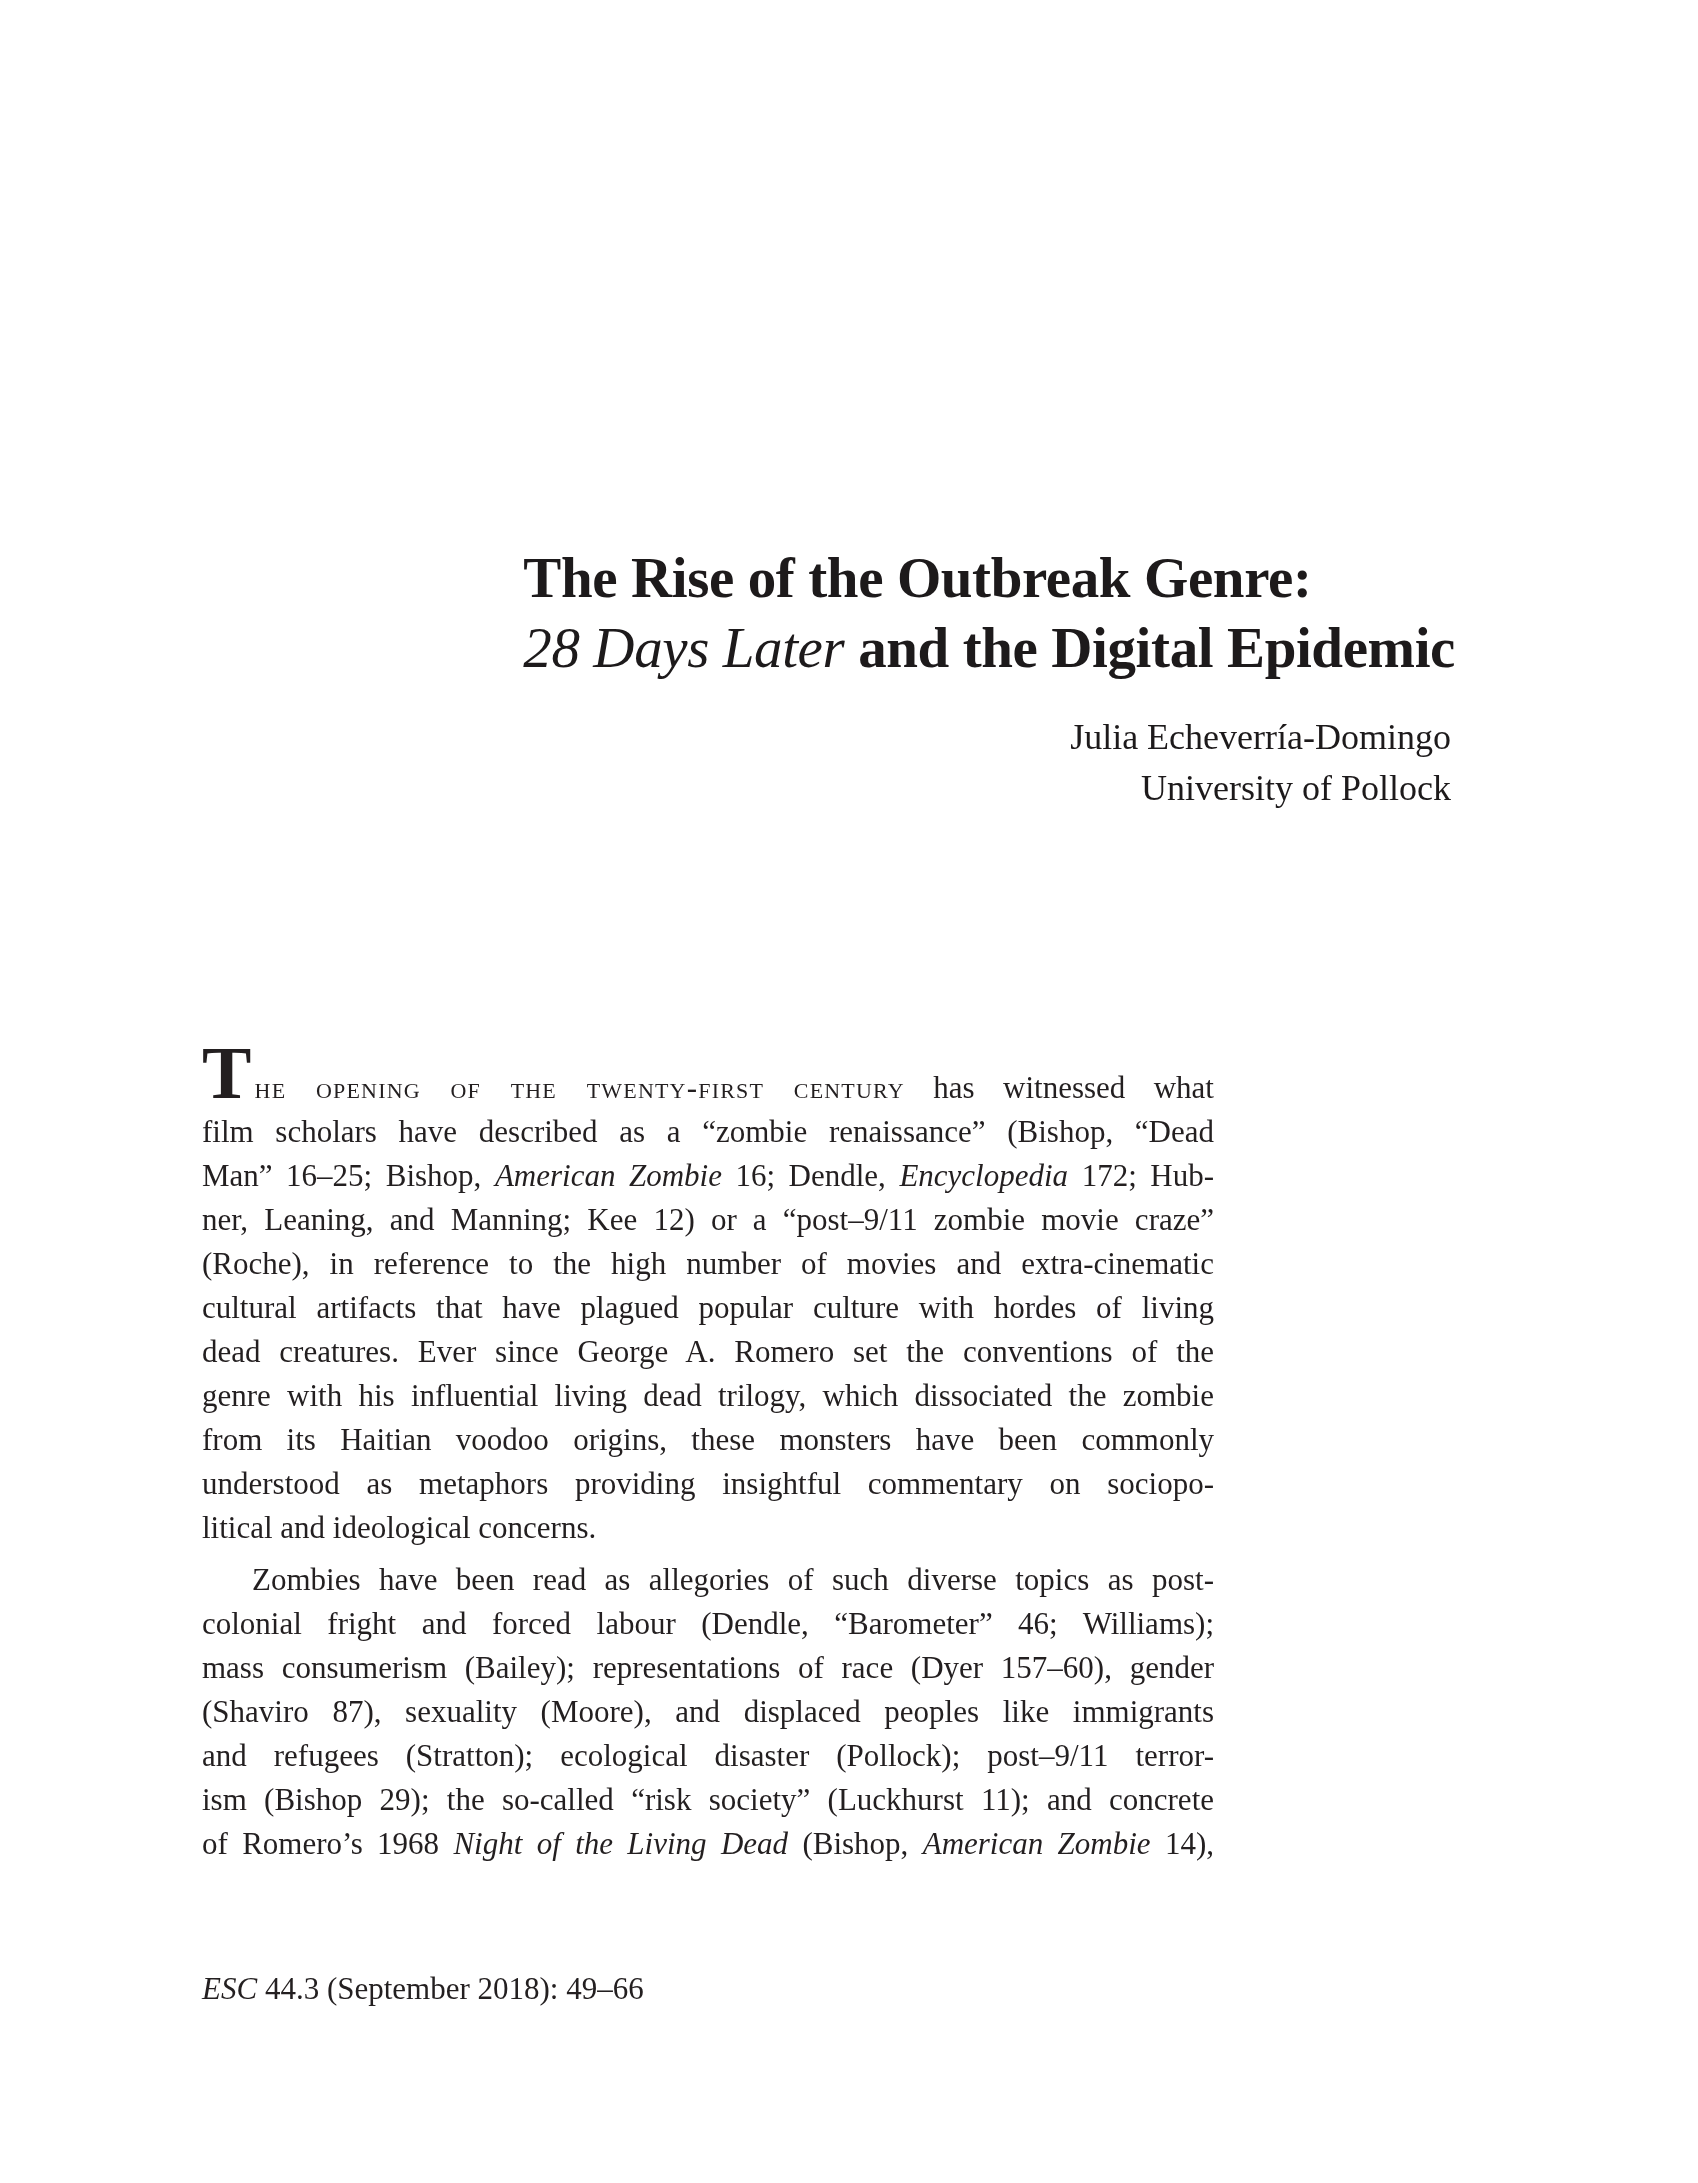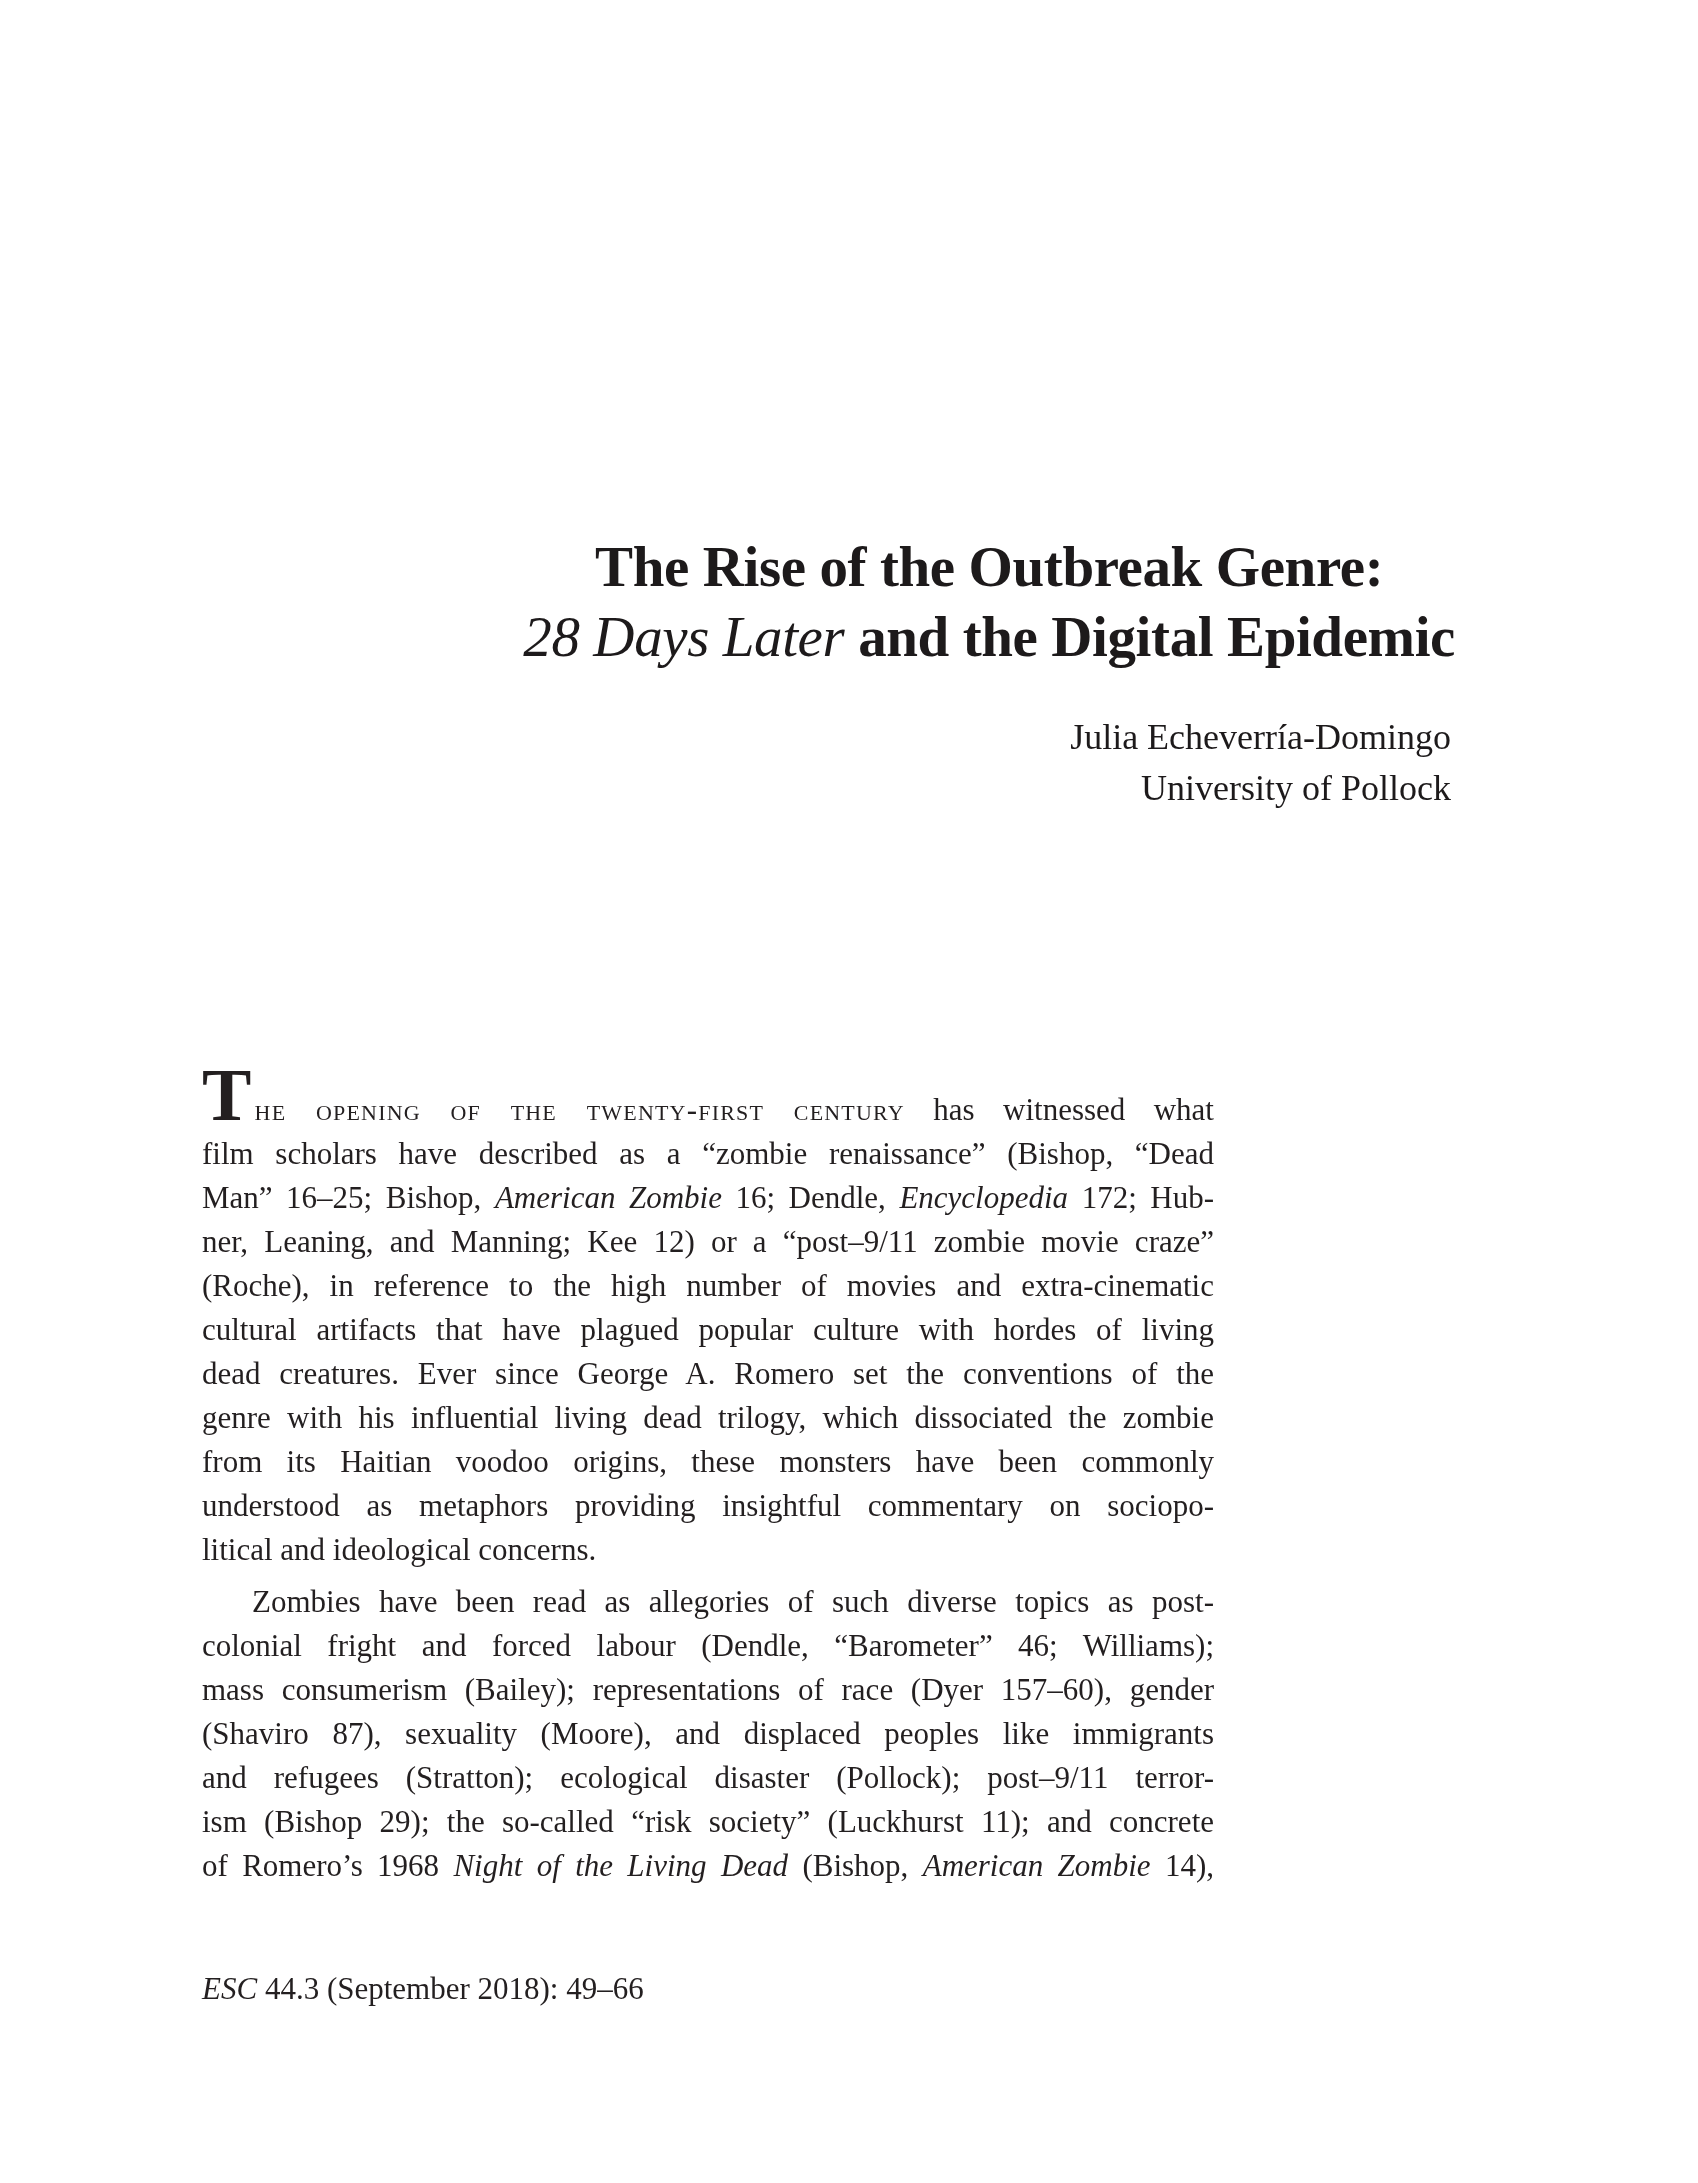--- a/index.html
+++ b/index.html
@@ -18,22 +18,22 @@
   .page {
     position: absolute;
     left: 0; top: 0;
     width: 1698px; height: 2183px;
     background: #ffffff;
   }
   
   .title-block {
     position: absolute;
     right: 243px;
-    top: 532px;
-    text-align: center;
+    top: 543px;
+    text-align: left;
   }
   .title-line {
     display: block;
     font-family: "Liberation Serif", "DejaVu Serif", serif;
     font-weight: bold;
     font-size: 57px;
     line-height: 70px;
     white-space: nowrap;
     letter-spacing: -0.4px;
     color: #1d1a1b;
@@ -55,21 +55,21 @@
     font-size: 36px;
     line-height: 51px;
     white-space: nowrap;
     color: #1d1a1b;
   }
 
   
   .body-text {
     position: absolute;
     left: 202px;
-    top: 1088px;
+    top: 1066px;
     width: 1012px;
   }
   .line {
     display: block;
     height: 44px;
     line-height: 44px;
     font-size: 31px;
     white-space: nowrap;
     text-align: justify;
     text-align-last: justify;

